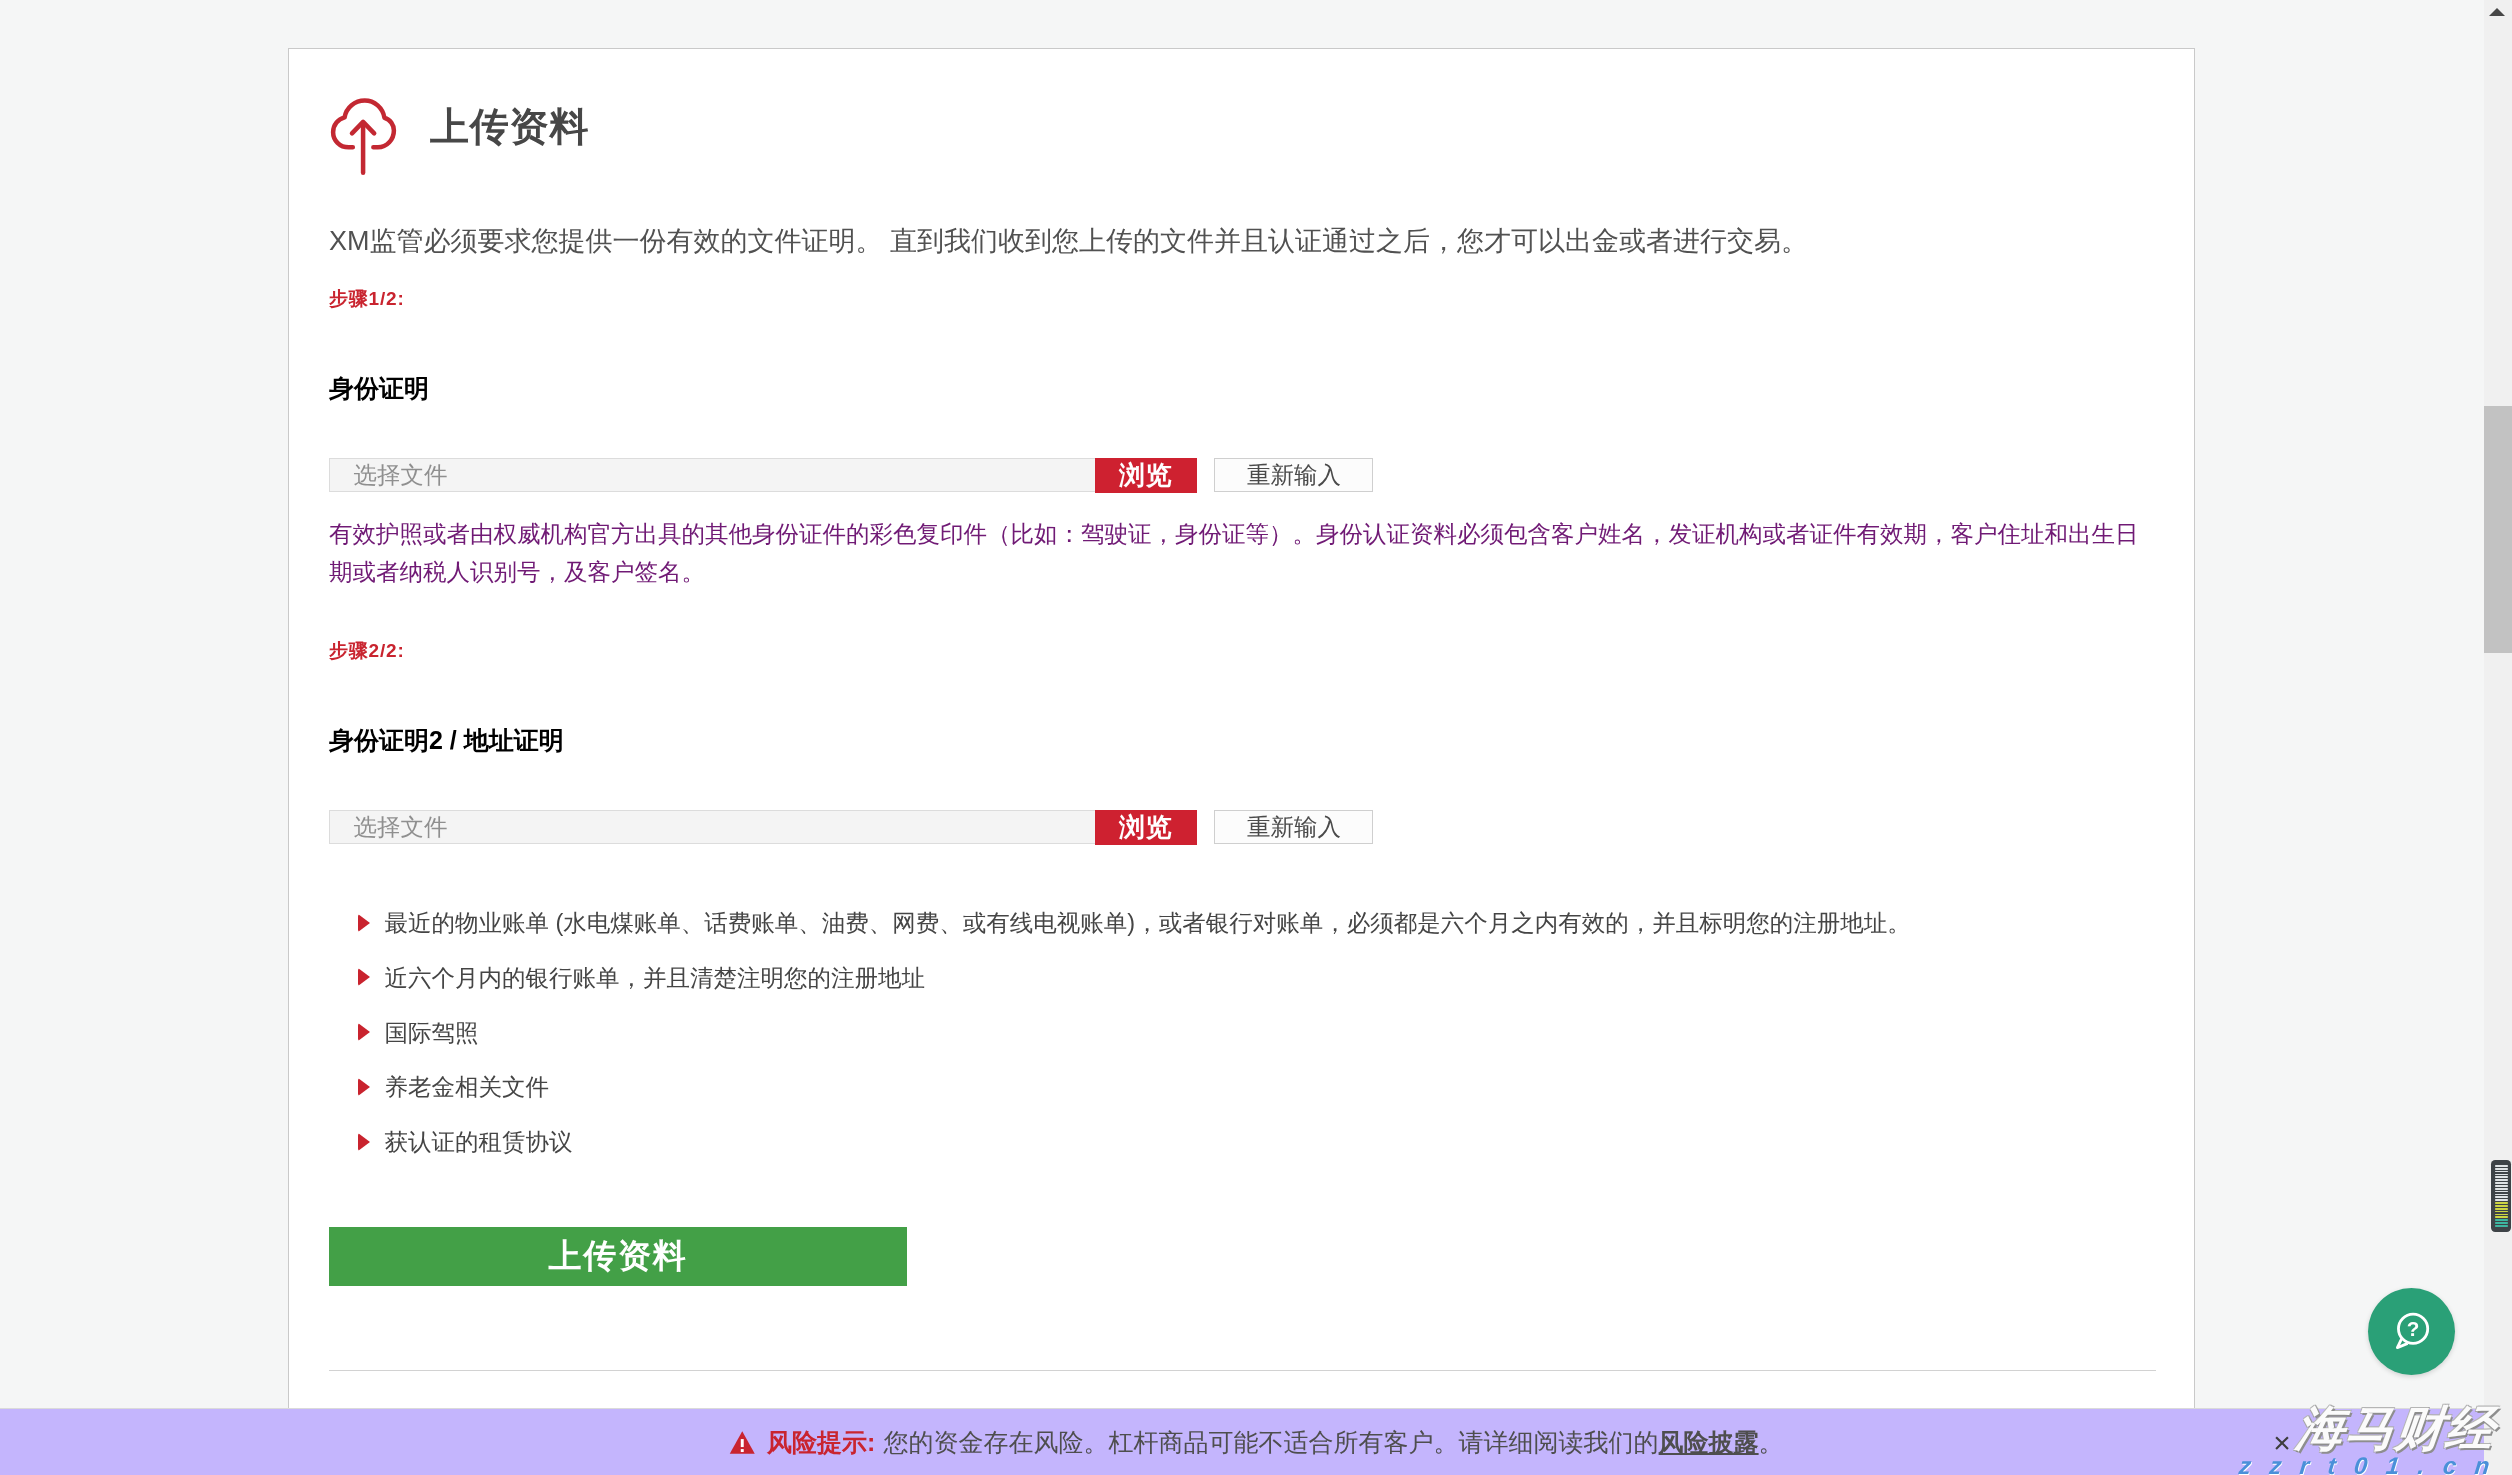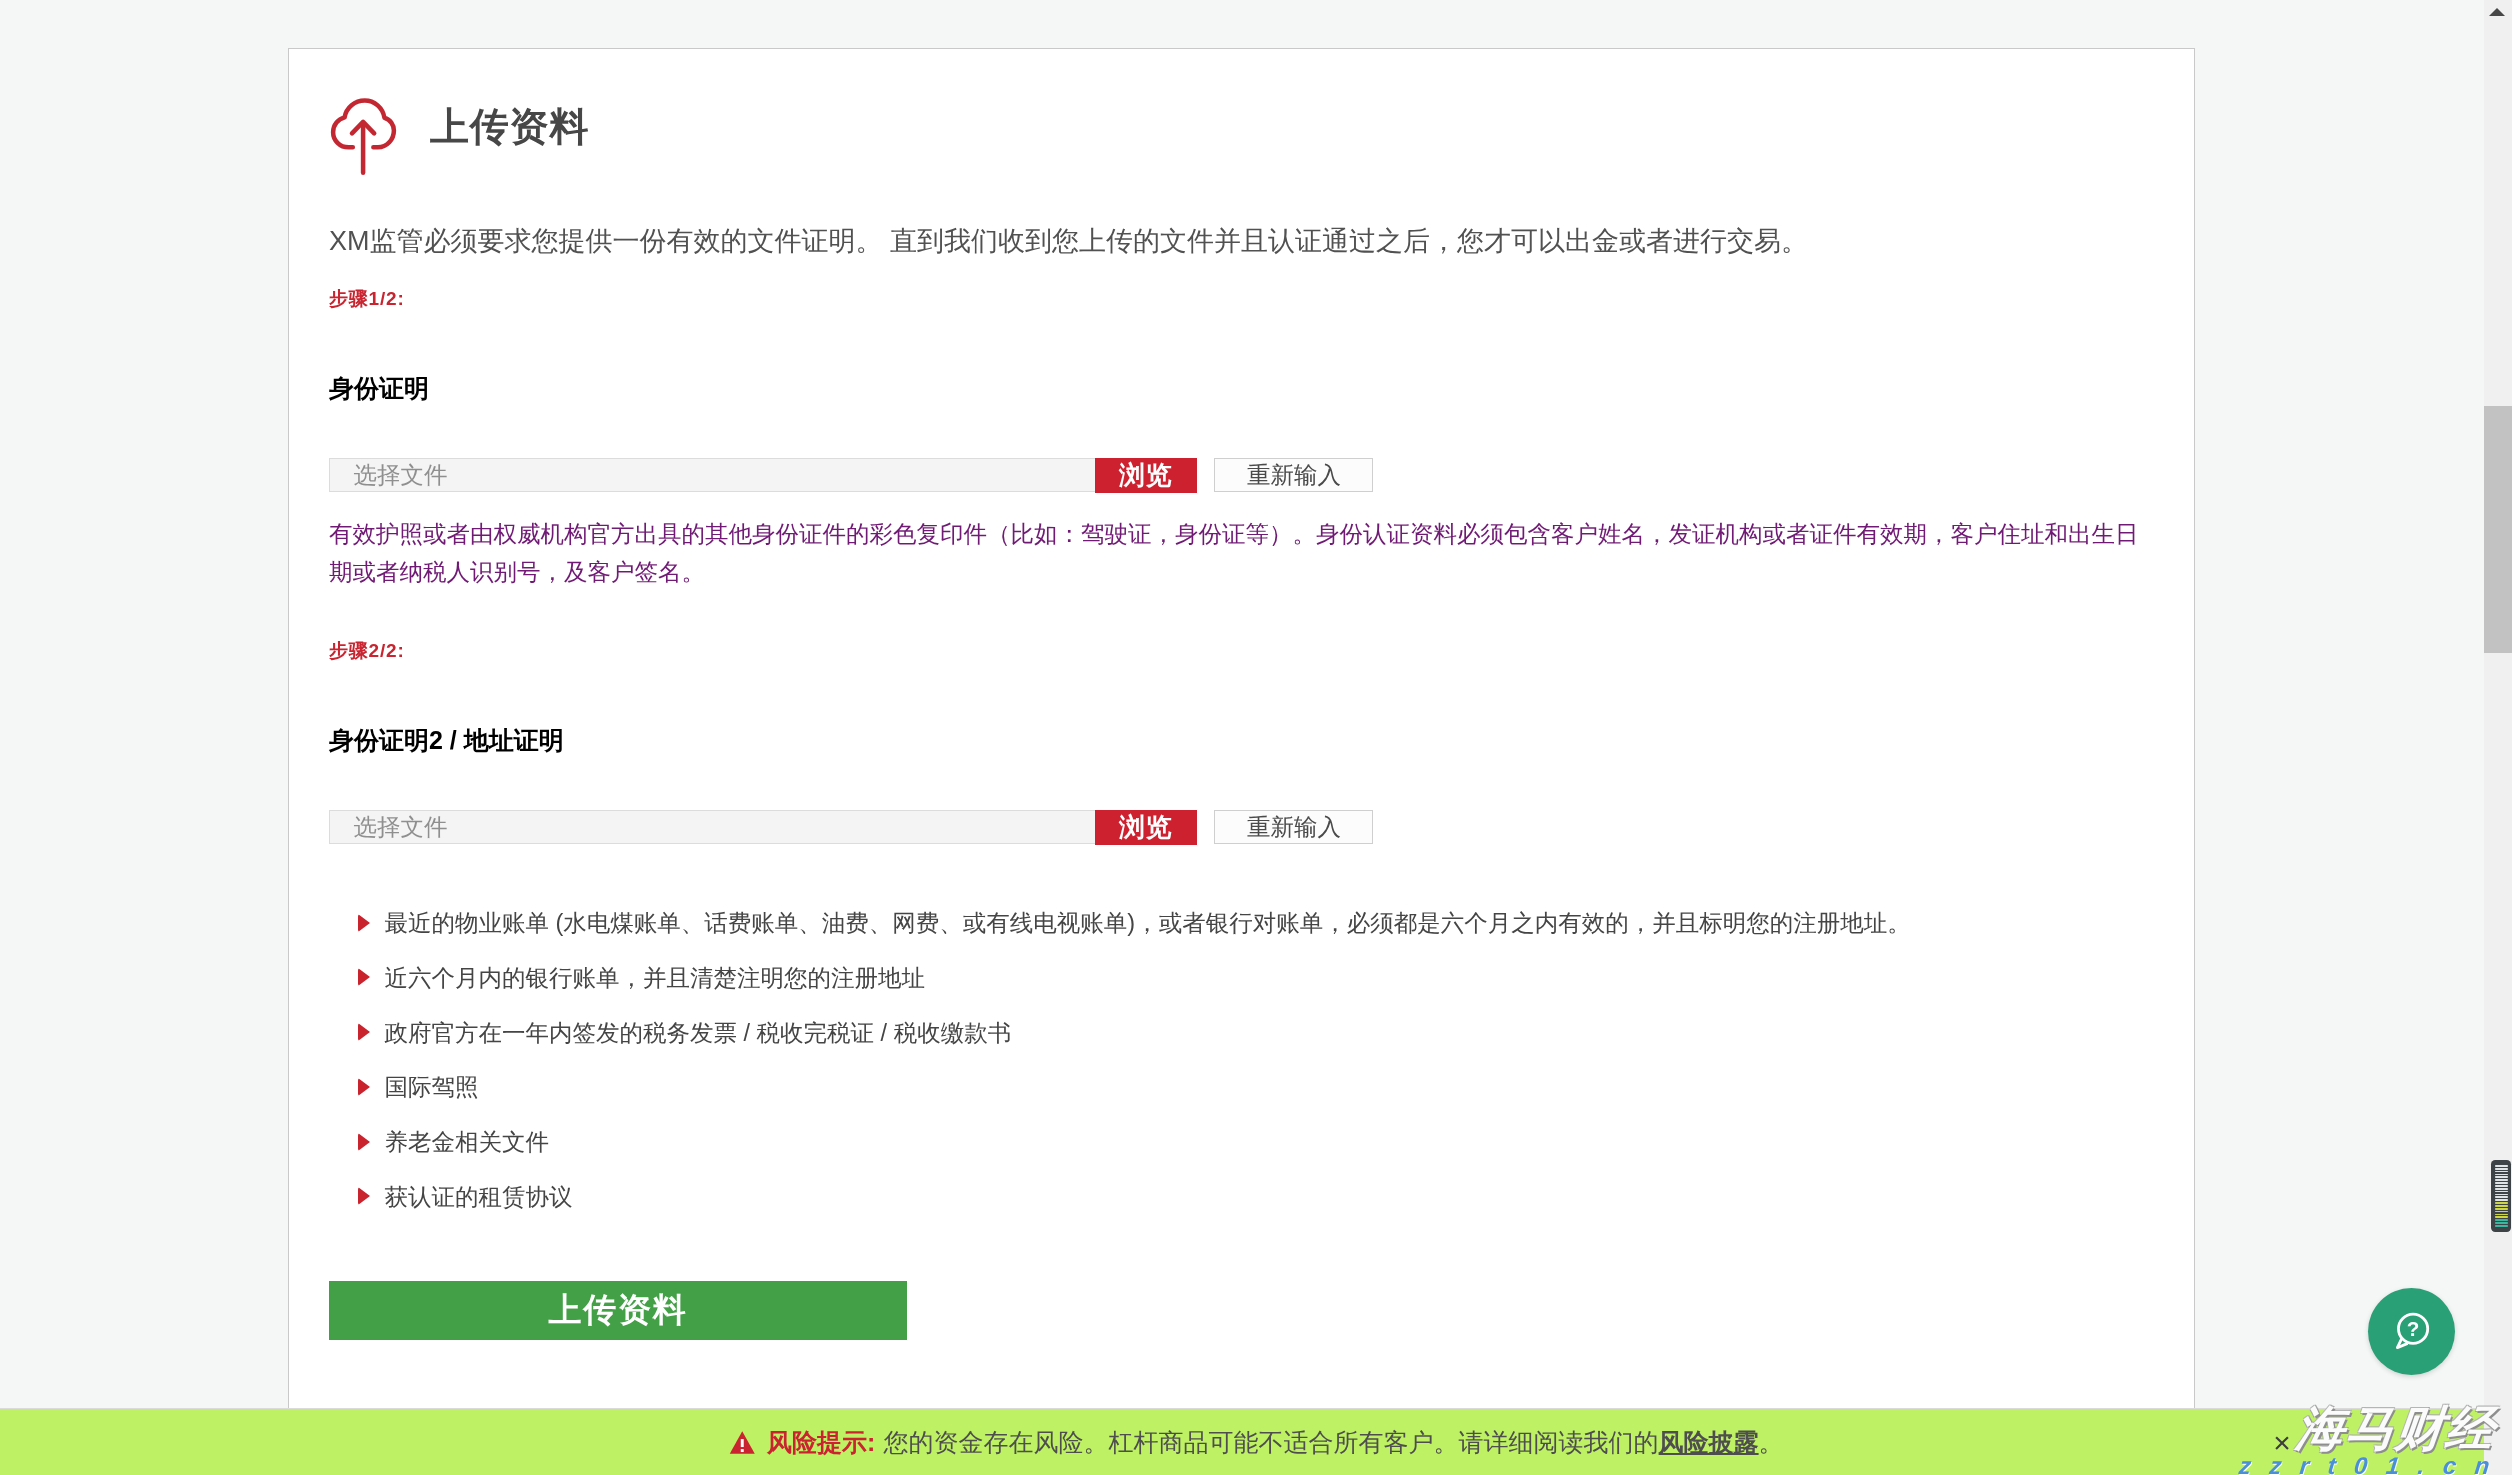--- a/index.html
+++ b/index.html
@@ -95,21 +95,21 @@
     cursor:pointer;
   }
 
   .card-divider {
     margin-top:84px; width:1827px; border-top:1.7px solid #d2d2d2;
   }
 
   
   .risk-bar {
     position:absolute; left:0; top:1408px; width:2512px; height:67px;
-    background:#bef264; border-top:0.8px solid #dadada;
+    background:#c4b5fd; border-top:0.8px solid #dadada;
     display:flex; align-items:center; justify-content:center;
     font-size:25px; color:#4e4e4e; z-index:10;
   }
   .warning-icon { width:28.5px; height:25px; margin-right:10px; margin-top:1.7px; }
   .risk-label { color:#c9242f; font-weight:bold; margin-right:8.4px; }
   .risk-link { color:#4e4e4e; font-weight:bold; text-decoration:underline; cursor:pointer; }
   .risk-close {
     position:absolute; left:2262px; top:0; height:67px; width:40px;
     display:flex; align-items:center; justify-content:center;
     font-size:30px; color:#3d3d3d; cursor:pointer; z-index:11;
@@ -210,24 +210,20 @@
   </div>
 
   <ul class="doc-list">
     <li>
         <span class="bullet-arrow"></span>
         <span>最近的物业账单 (水电煤账单、话费账单、油费、网费、或有线电视账单)，或者银行对账单，必须都是六个月之内有效的，并且标明您的注册地址。</span>
       </li>
     <li>
         <span class="bullet-arrow"></span>
         <span>近六个月内的银行账单，并且清楚注明您的注册地址</span>
-      </li>
-    <li>
-        <span class="bullet-arrow"></span>
-        <span>政府官方在一年内签发的税务发票 / 税收完税证 / 税收缴款书</span>
       </li>
     <li>
         <span class="bullet-arrow"></span>
         <span>国际驾照</span>
       </li>
     <li>
         <span class="bullet-arrow"></span>
         <span>养老金相关文件</span>
       </li>
     <li>

